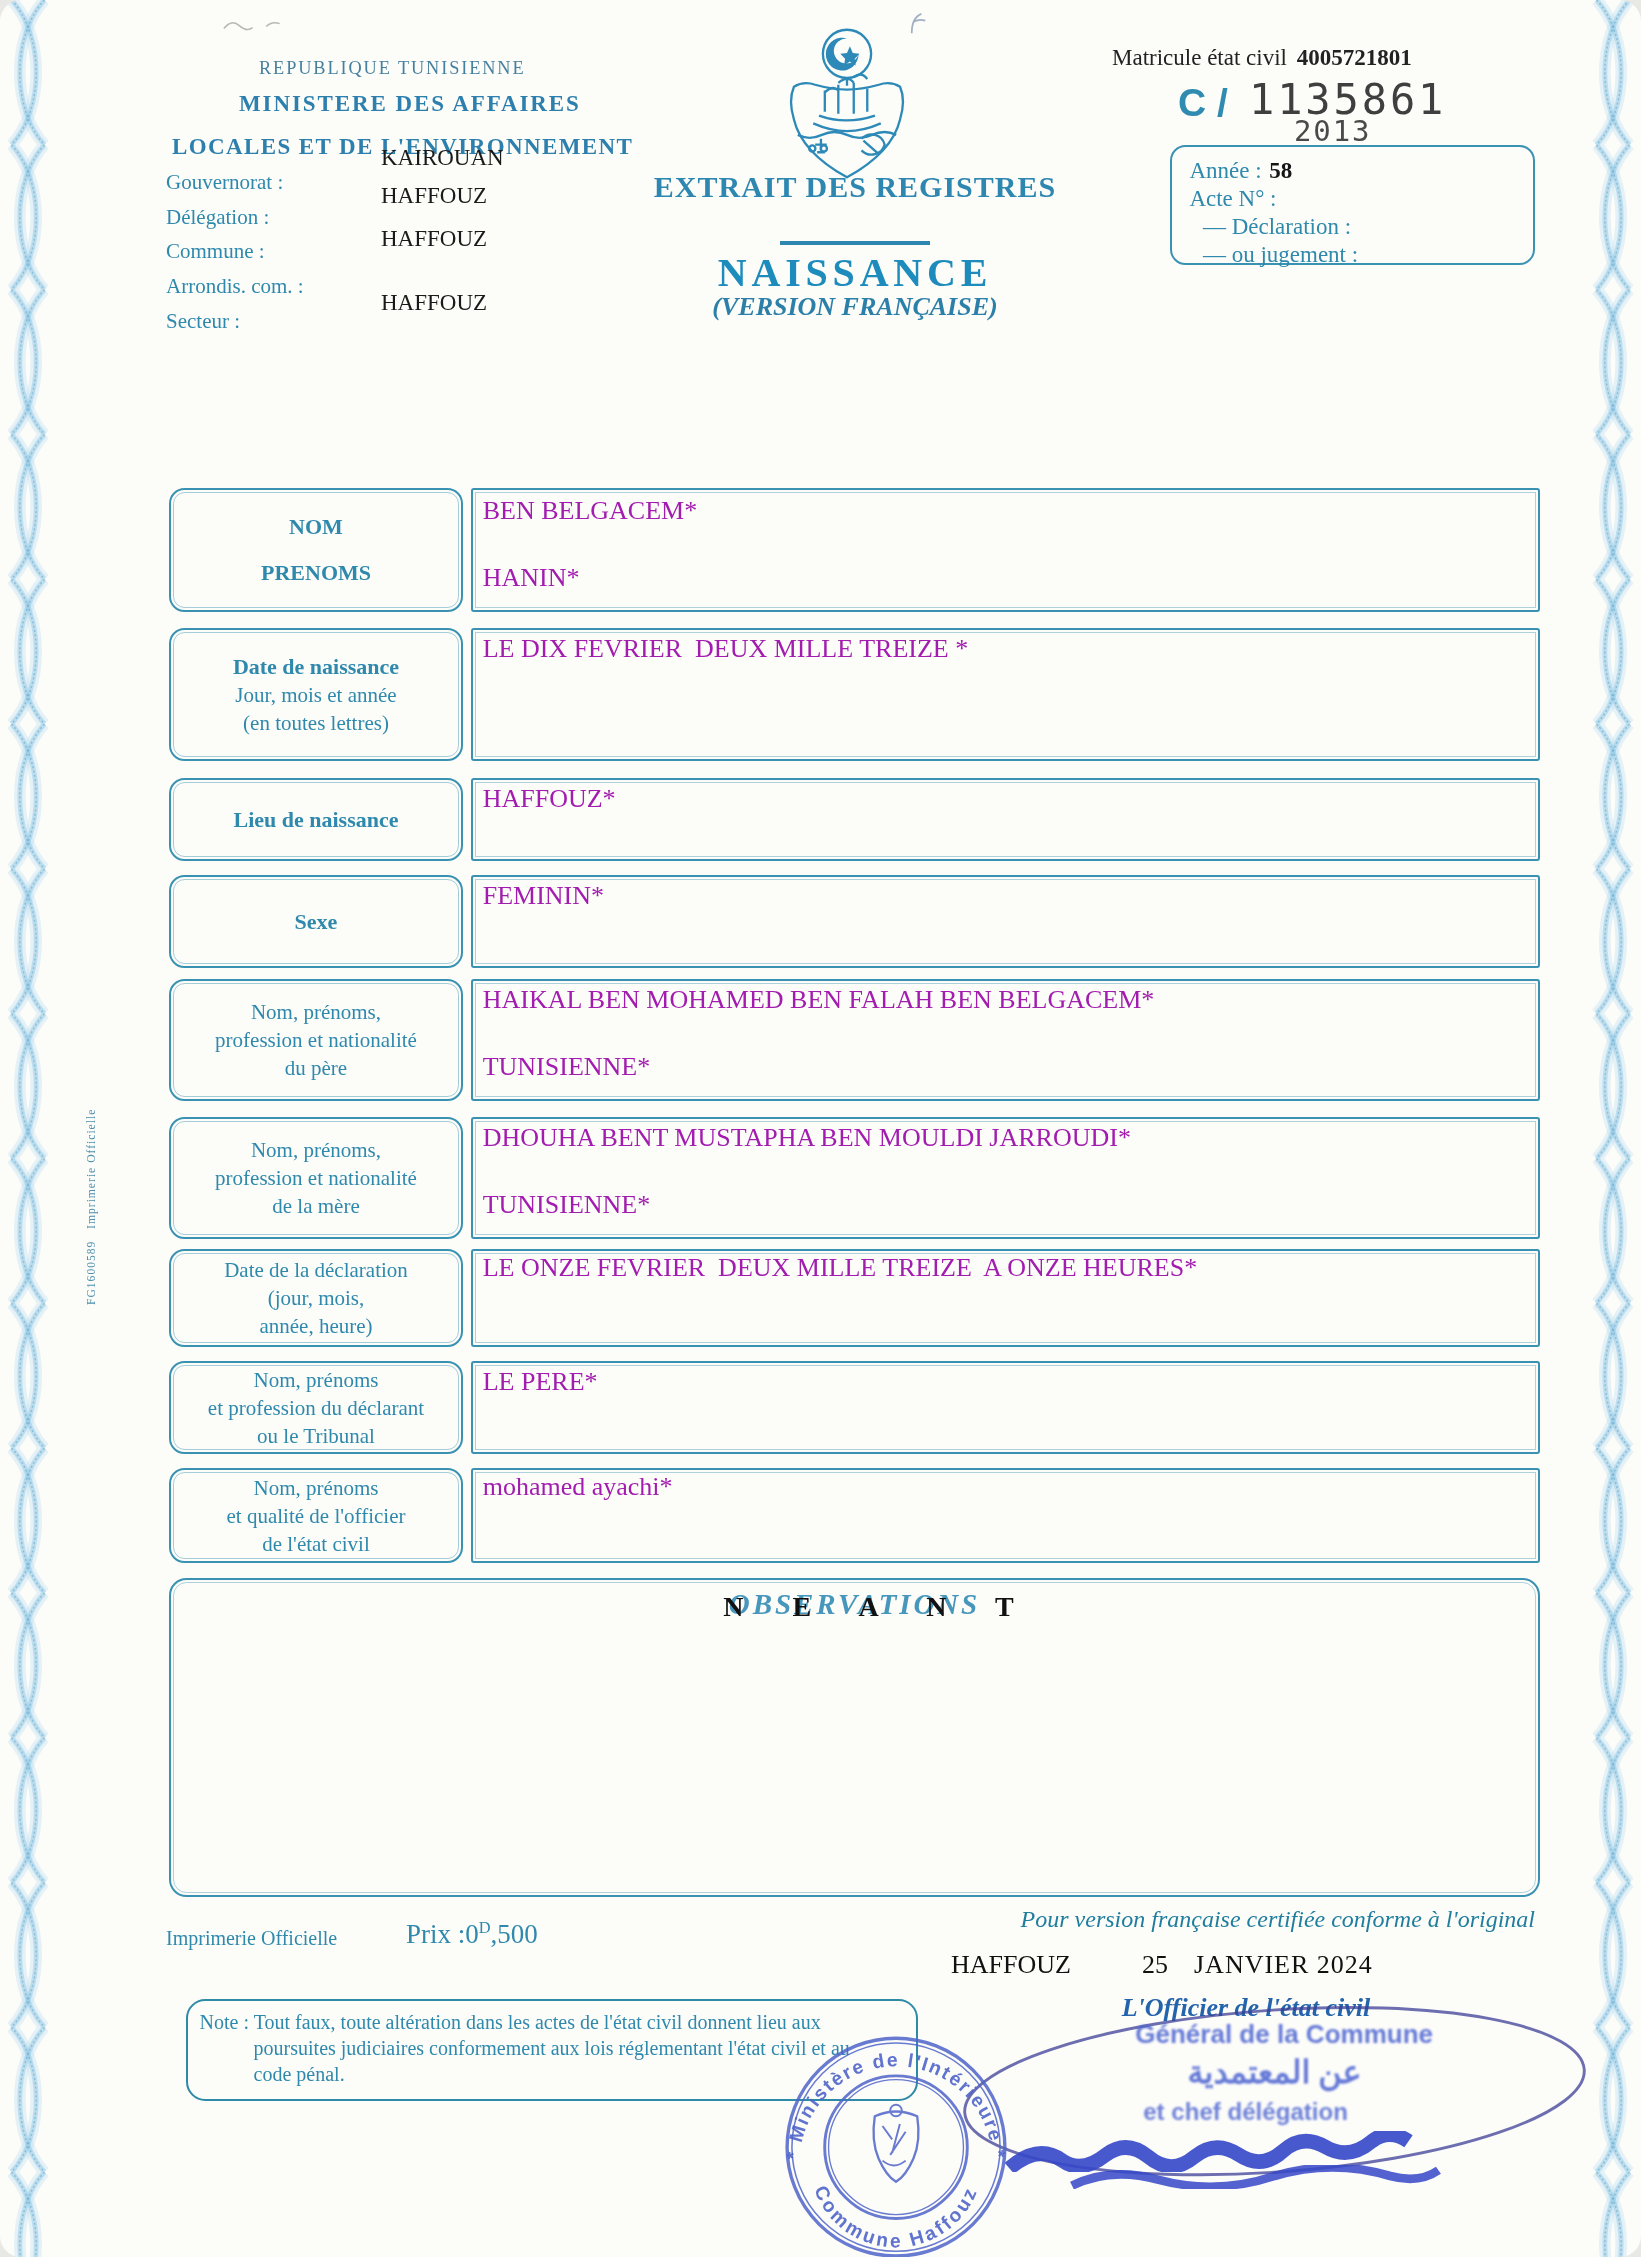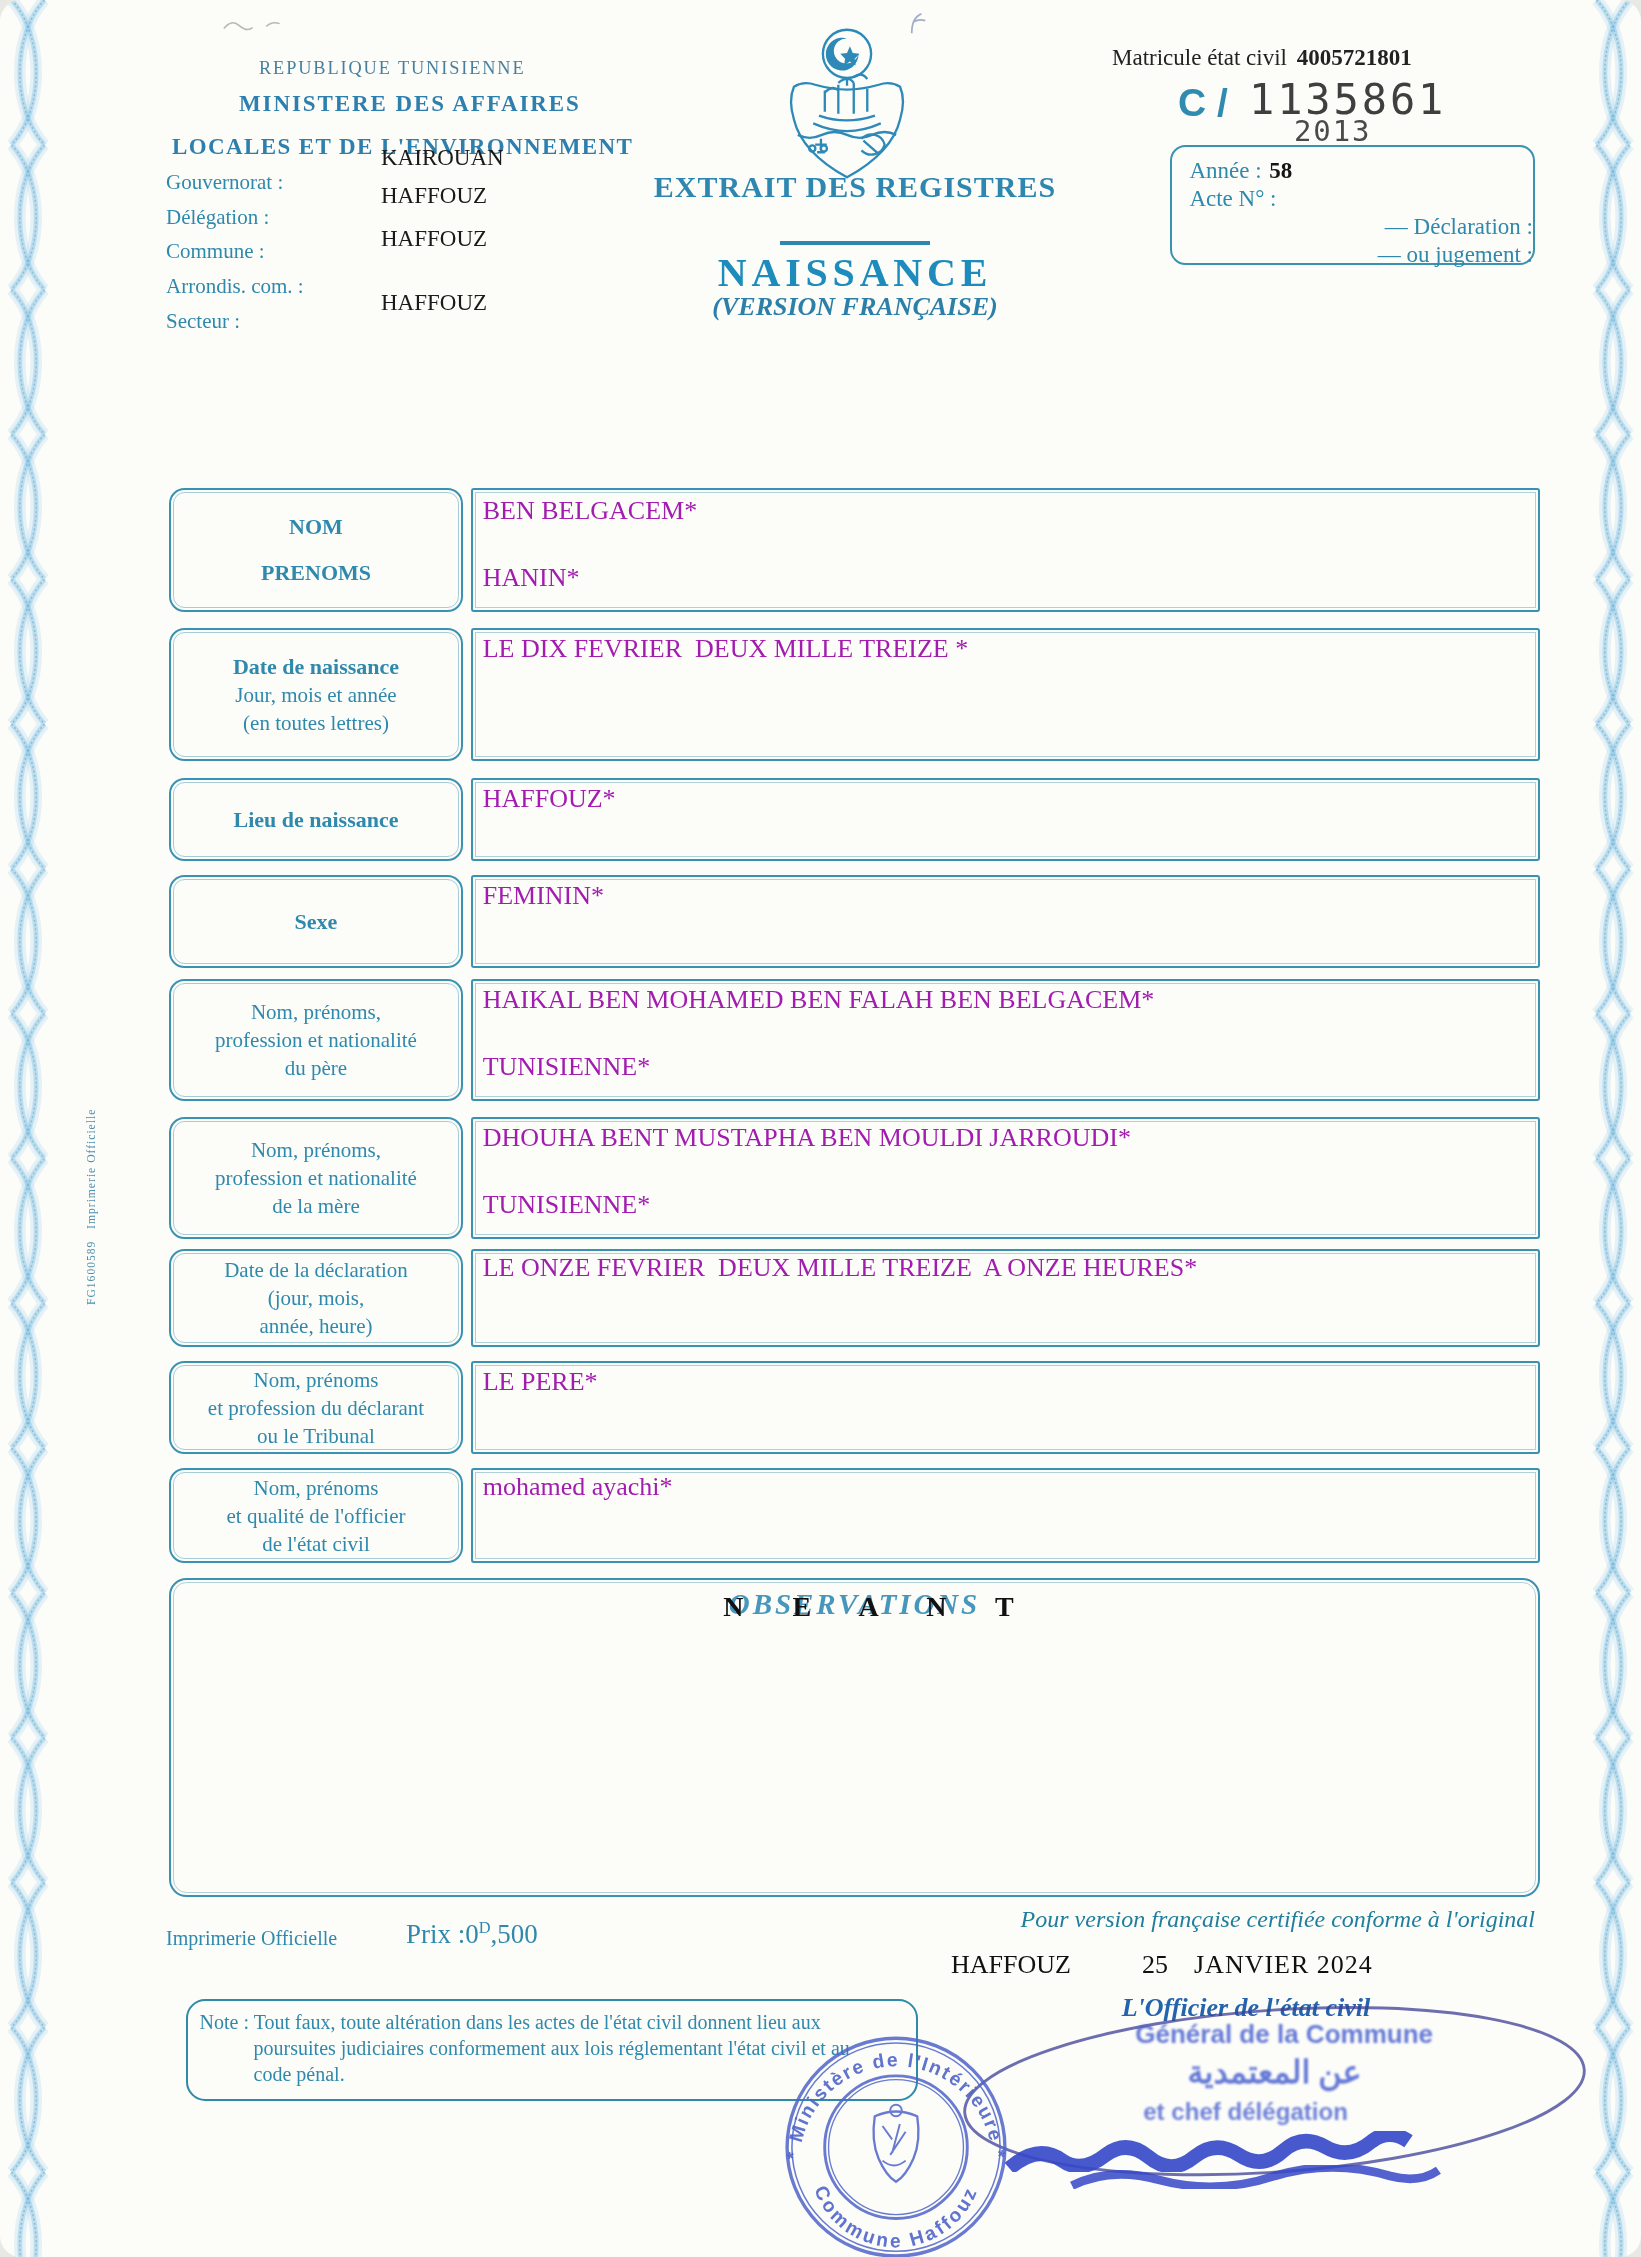--- a/index.html
+++ b/index.html
@@ -13,21 +13,21 @@
   .hlabel{left:166px;font-size:21px;color:#2f89ad;}
   .hvalue{left:381px;font-size:23px;color:#1a1a1a;}
   .matricule{left:1112px;top:45px;font-size:23px;color:#222;}
   .matricule b{font-weight:bold;margin-left:9.7px;}
   .serialC{left:1178px;top:81px;font-size:39px;font-weight:bold;color:#2f8bb0;font-family:"Liberation Sans",sans-serif;}
   .serialN{left:1249px;top:75px;font-size:42px;color:#3f3f3f;font-family:"DejaVu Sans Mono",monospace;letter-spacing:2.9px;}
   .stampYear{left:1294px;top:114px;font-size:29px;color:#4a4a4a;font-family:"DejaVu Sans Mono",monospace;letter-spacing:1.9px;}
   .acteBox{left:1170px;top:145px;width:365px;height:120px;border:2.4px solid #3a92b2;border-radius:15.4px;
            padding:9.7px 0 0 17.4px;box-sizing:border-box;font-size:23px;color:#2f89ad;line-height:28px;}
   .acteBox .black{color:#161616;font-weight:bold;margin-left:7.7px;}
-  .acteBox .indent{padding-left:13.5px;text-align:right;}
+  .acteBox .indent{padding-left:13.5px;}
   
   .t1{left:541px;top:170px;width:628px;text-align:center;font-size:30px;font-weight:bold;letter-spacing:1px;color:#2d87b0;}
   .t2{left:541px;top:205px;width:628px;text-align:center;font-size:26px;font-weight:bold;letter-spacing:1px;color:#2d87b0;}
   .tRule{left:780px;top:241px;width:150px;height:3.9px;background:#2d87b0;}
   .t3{left:541px;top:249px;width:628px;text-align:center;font-size:40px;font-weight:bold;letter-spacing:4.8px;color:#1d8cbd;}
   .t4{left:541px;top:292px;width:628px;text-align:center;font-size:26px;font-weight:bold;font-style:italic;color:#2b7fa8;}
   
   .row{position:absolute;left:169px;width:1371px;}
   .lbox{position:absolute;left:0;top:0;width:294px;height:100%;border:2.4px solid #3a92b2;border-radius:15.4px;
         display:flex;flex-direction:column;justify-content:center;align-items:center;text-align:center;box-sizing:border-box;}

